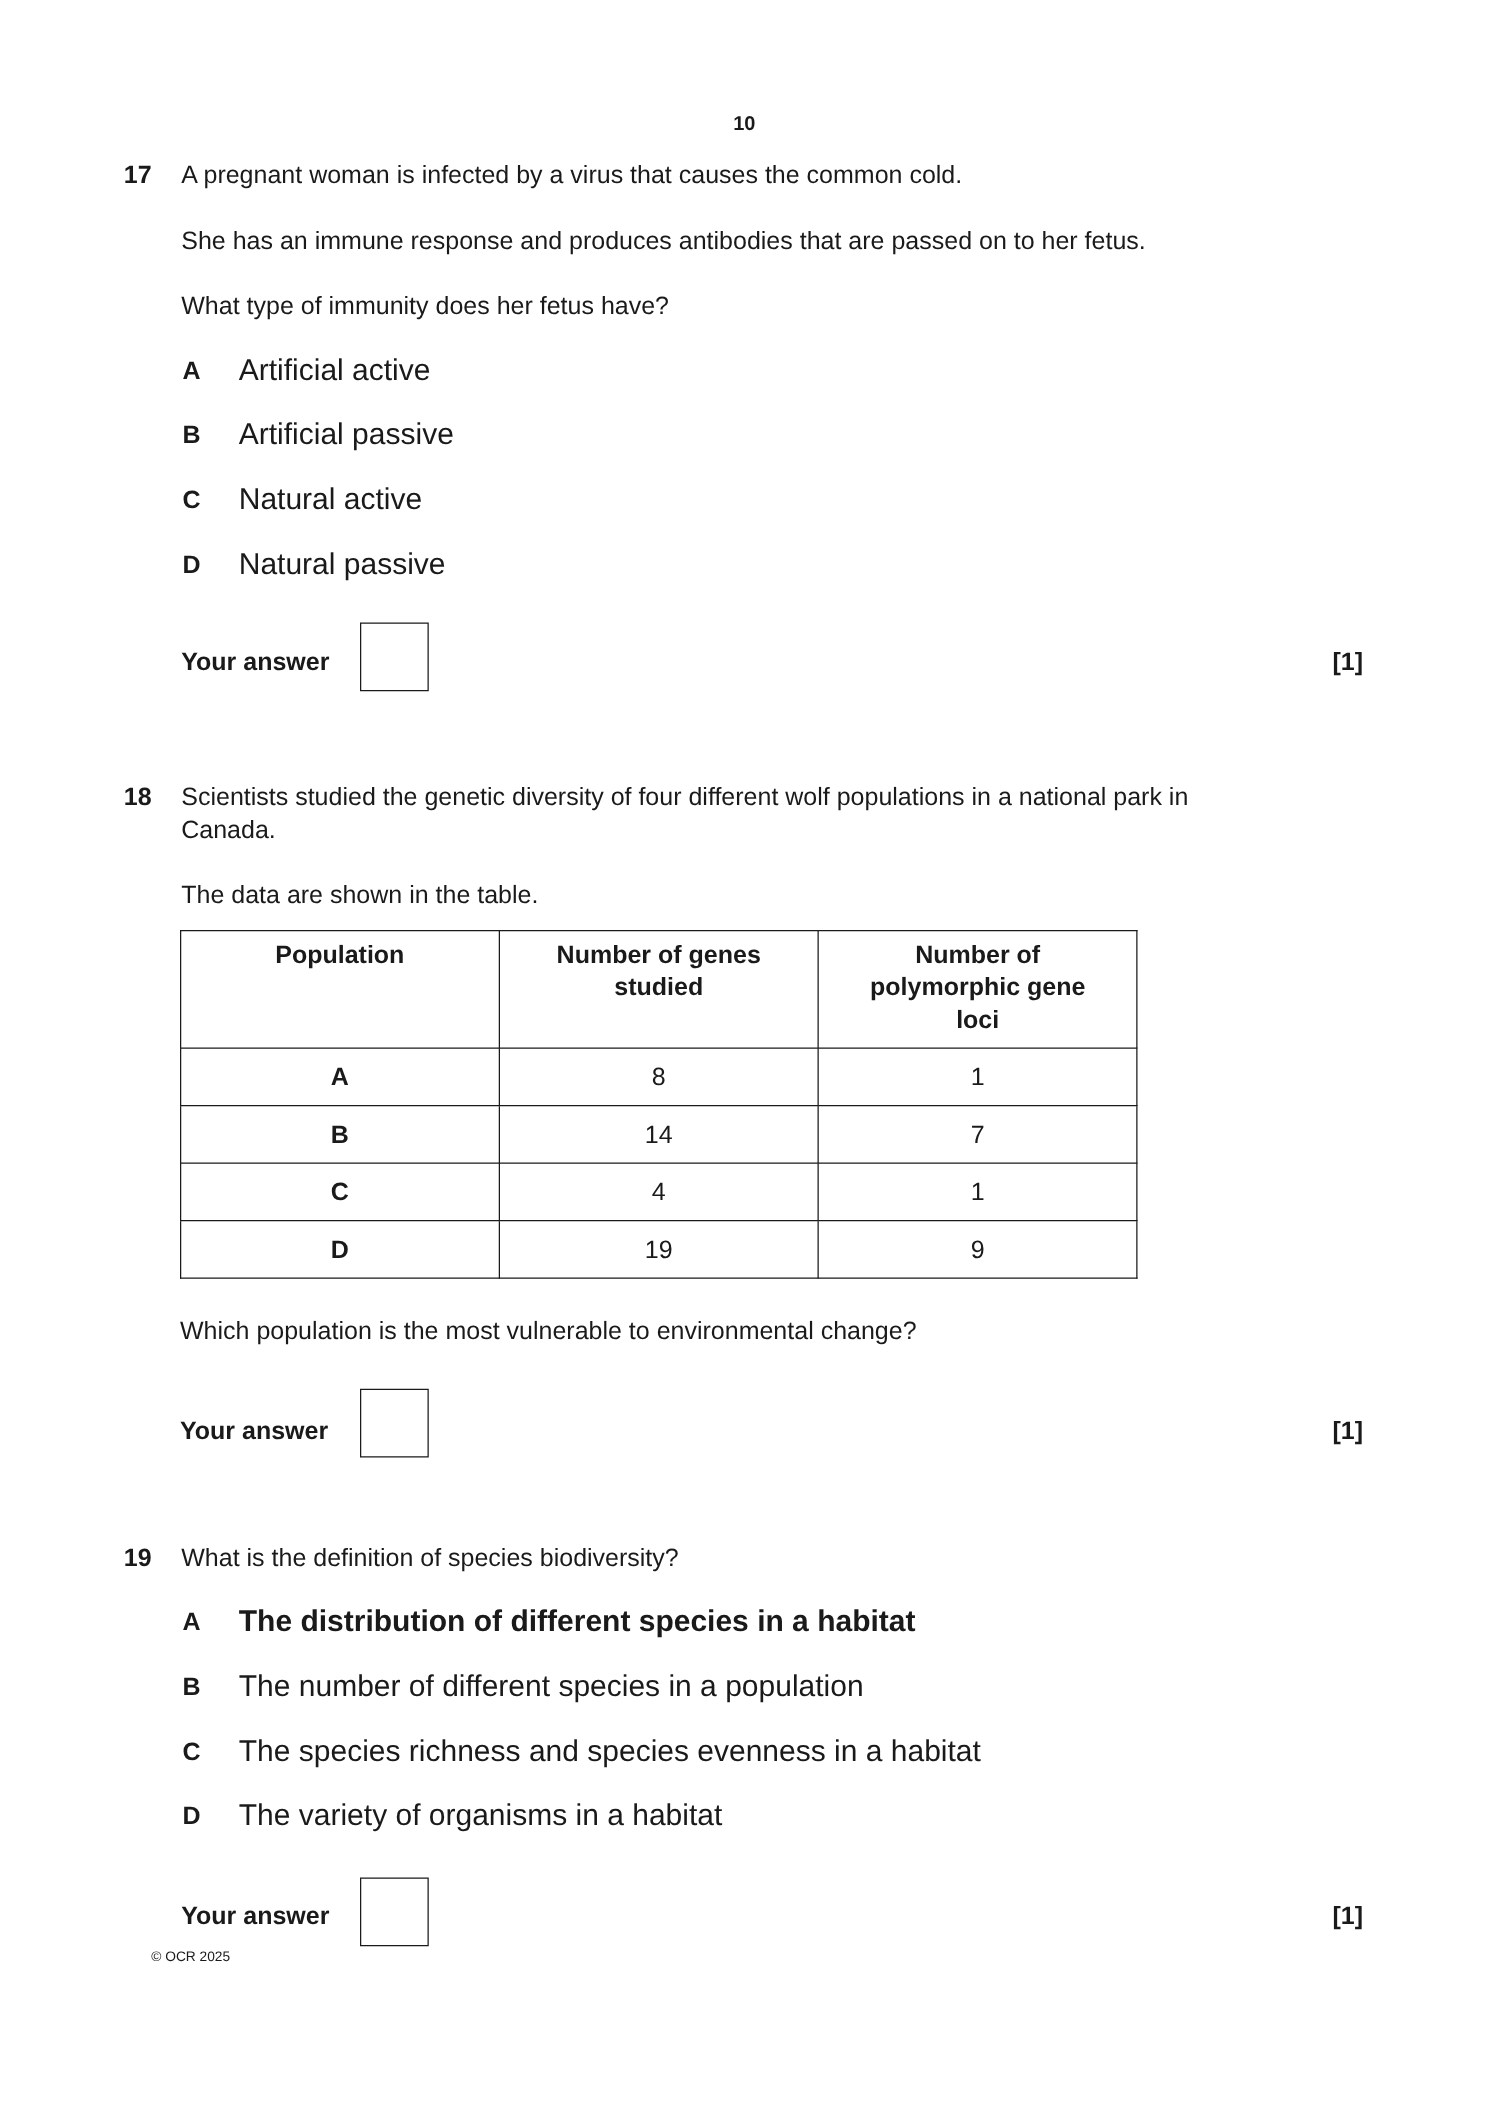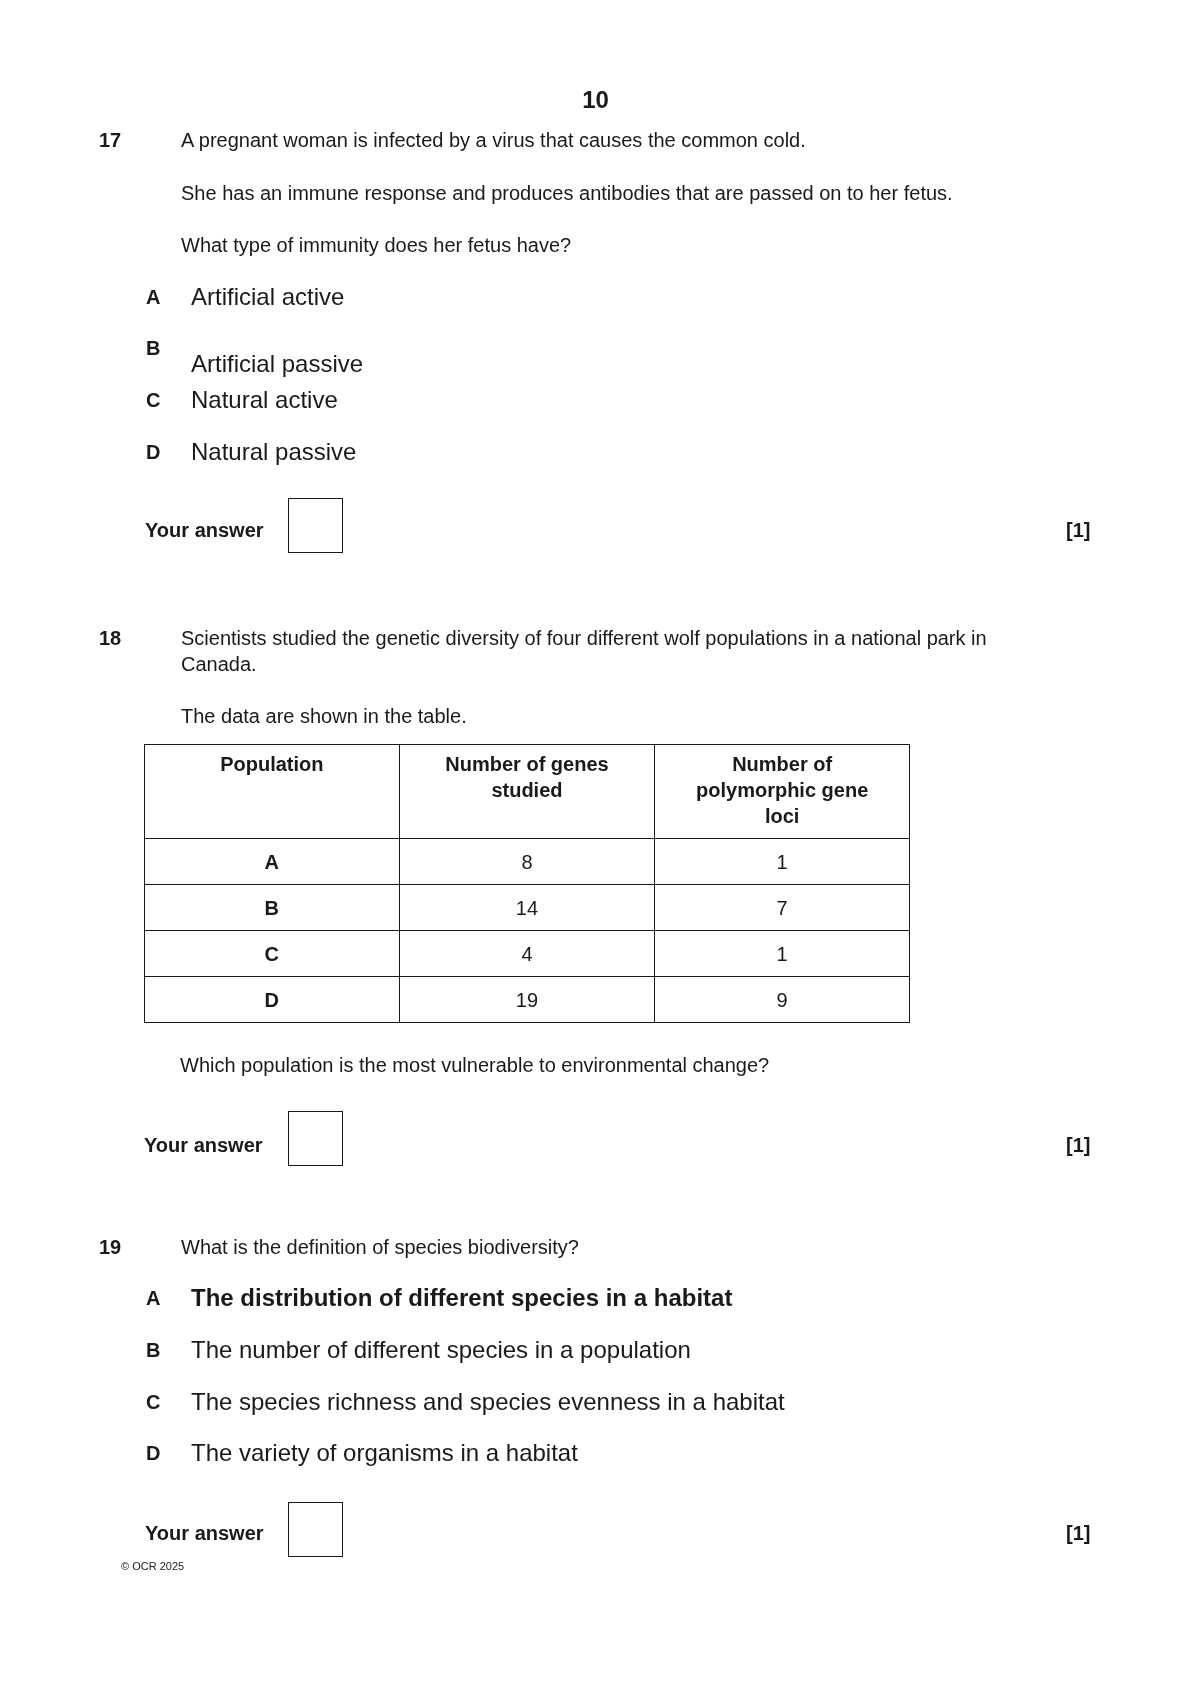--- a/index.html
+++ b/index.html
@@ -1,22 +1,22 @@
 <!DOCTYPE html>
 <html><head>
 <meta charset="utf-8">
 <style>
   html, body { margin: 0; padding: 0; background: #ffffff; }
   body { width: 1191px; height: 1684px; position: relative; overflow: hidden;
          font-family: "Liberation Sans", sans-serif; color: #1a1a1a; }
   .abs { position: absolute; white-space: nowrap; }
   .t { font-size: 20px; line-height: 24px; }
-  .page-num { left: 0; width: 1191px; text-align: center; top: 88px; font-size: 24px; font-weight: bold; line-height: 24px; }
+  .page-num { left: 0; width: 1191px; text-align: center; top: 88px; font-size: 16px; font-weight: bold; line-height: 24px; }
   .qnum { left: 99px; font-weight: bold; font-size: 20px; line-height: 24px; text-align: center; }
-  .qtext { left: 145px; margin-left: 36px; }
+  .qtext { left: 145px; }
   .optletter { left: 146px; font-weight: bold; font-size: 20px; line-height: 24px; }
   .opttext { left: 191px; font-size: 24px; line-height: 24px; }
   .answer-label { left: 145px; font-size: 20px; line-height: 24px; font-weight: bold; }
   .answer-box { position: absolute; left: 288px; width: 55px; height: 55px; border: 1.5px solid #1a1a1a; box-sizing: border-box; background: #fff; }
   .marks { left: 1066px; font-weight: bold; font-size: 20px; line-height: 24px; }
   table.data { position: absolute; left: 144px; top: 744px; width: 766px; border-collapse: collapse; font-size: 20px; }
   table.data th, table.data td { border: 1.5px solid #1a1a1a; text-align: center; padding: 0; }
   table.data th { font-weight: bold; vertical-align: top; height: 94px; line-height: 26px; padding-top: 6px; box-sizing: border-box; }
   table.data td { height: 45px; line-height: 24px; }
   table.data td.pop { font-weight: bold; }
@@ -35,21 +35,21 @@
   <div class="abs t qtext" style="top:128px;">A pregnant woman is infected by a virus that causes the common cold.</div>
   <div class="abs t qtext" style="top:181px;">She has an immune response and produces antibodies that are passed on to her fetus.</div>
   <div class="abs t qtext" style="top:233px;">What type of immunity does her fetus have?</div>
 
   <div>
     <div class="abs optletter" style="top:285px;">A</div>
     <div class="abs opttext" style="top:285px;">Artificial active</div>
   </div>
   <div>
     <div class="abs optletter" style="top:336px;">B</div>
-    <div class="abs opttext" style="top:336px;margin-top:16px;">Artificial passive</div>
+    <div class="abs opttext" style="top:336px;">Artificial passive</div>
   </div>
   <div>
     <div class="abs optletter" style="top:388px;">C</div>
     <div class="abs opttext" style="top:388px;">Natural active</div>
   </div>
   <div>
     <div class="abs optletter" style="top:440px;">D</div>
     <div class="abs opttext" style="top:440px;">Natural passive</div>
   </div>
 

